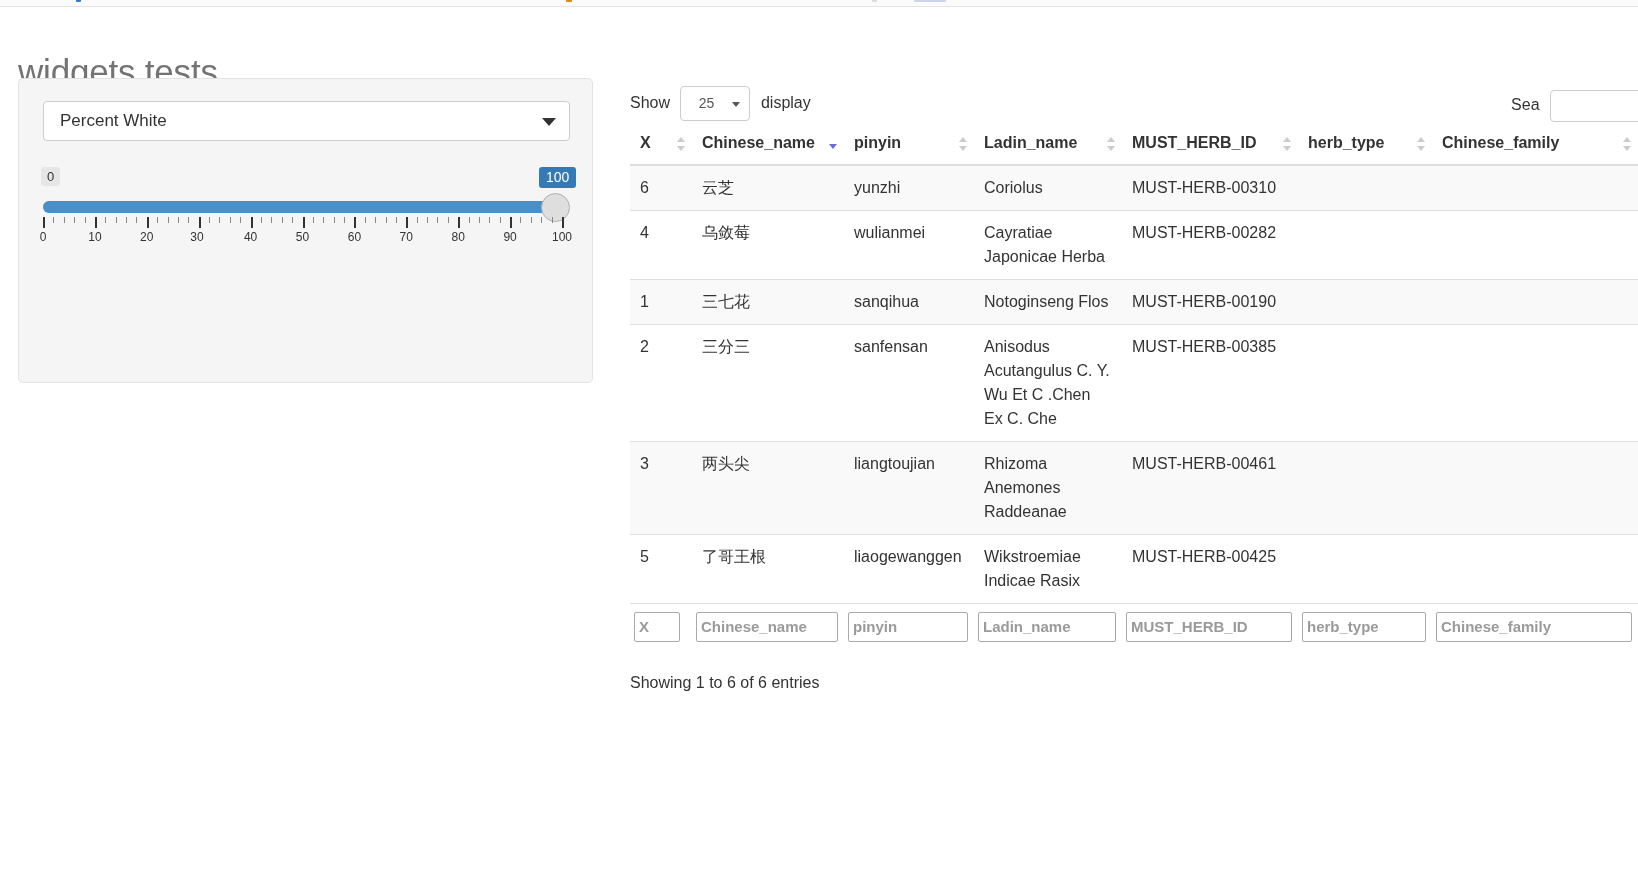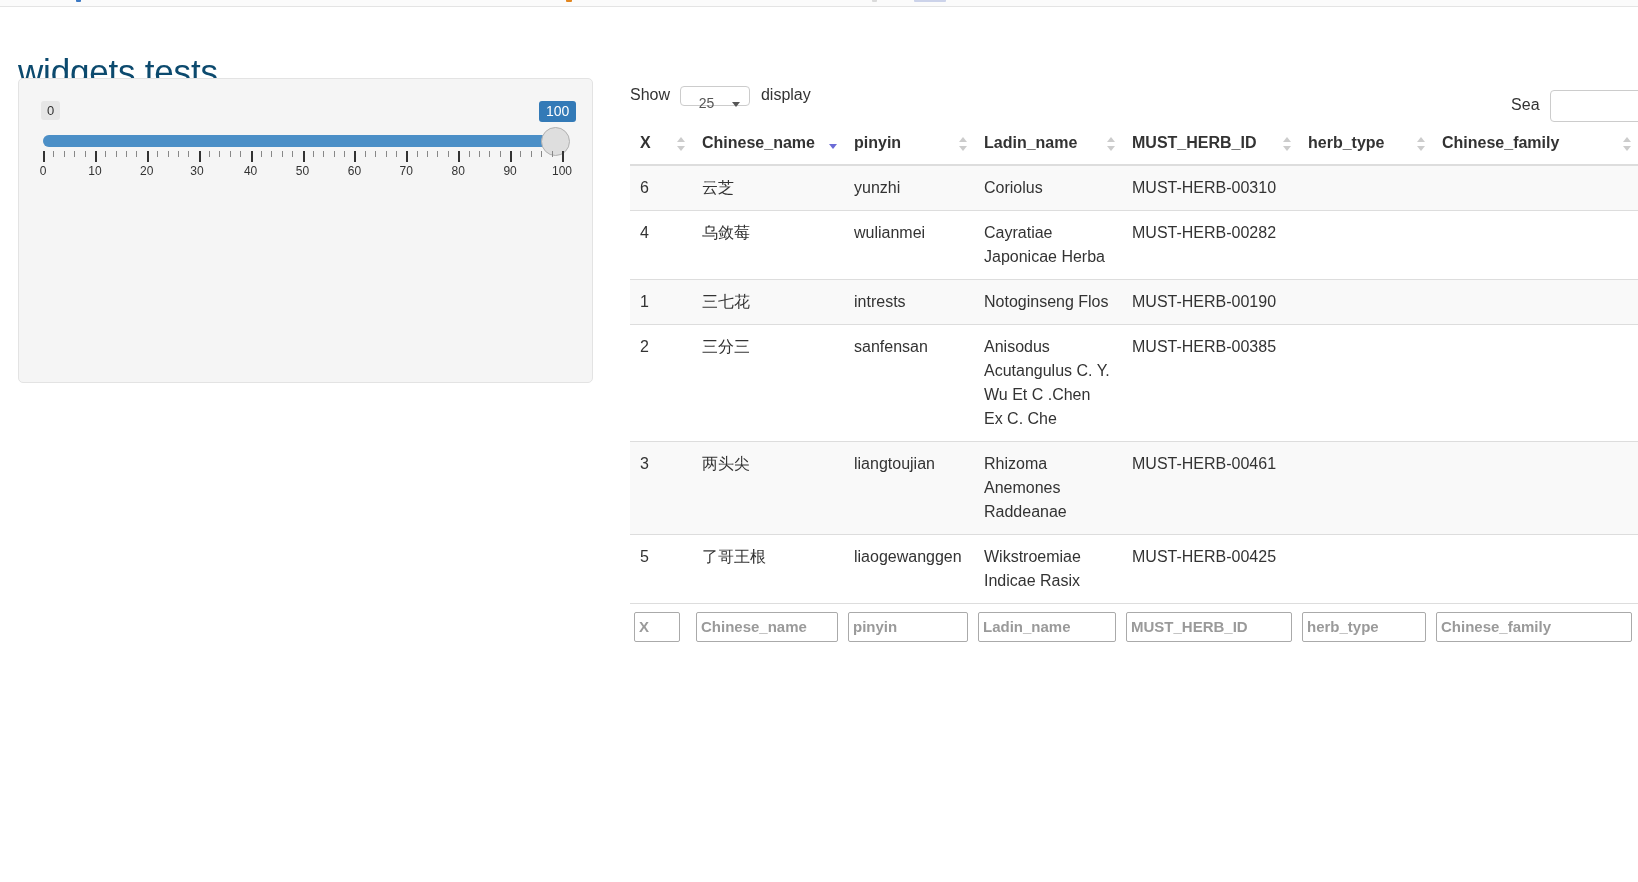--- a/index.html
+++ b/index.html
@@ -43,21 +43,21 @@
     height: 874px;
   }
 
   #page-title {
     position: absolute;
     left: 18px;
     top: 22px;
     font-size: 35px;
     font-weight: 400;
     line-height: 1.1;
-    color: #0c4a6e;
+    color: #737373;
     letter-spacing: -0.2px;
   }
 
   
   #widget-panel {
     position: absolute;
     left: 18px;
     top: 70px;
     width: 575px;
     height: 305px;
@@ -214,21 +214,21 @@
     top: 8px;
     font-size: 16px;
     color: #333333;
     white-space: nowrap;
   }
   .len-select {
     position: relative;
     display: inline-block;
     vertical-align: middle;
     width: 70px;
-    height: 20px;
+    height: 35px;
     margin: 0 6px;
     background: #ffffff;
     border: 1px solid #cccccc;
     border-radius: 4px;
   }
   .len-select .val {
     position: absolute;
     left: 0; right: 18px;
     top: 0;
     line-height: 32px;
@@ -362,20 +362,24 @@
 </div>
 
 <div id="page">
 
   <h1 id="page-title">widgets tests</h1>
 
   <div id="widget-panel">
 
 
 
+    <div class="select-wrap">
+      <div class="select-box">Percent White</div>
+      <span class="select-caret"></span>
+    </div>
 
 
     <div id="slider-block">
       <span class="slider-tip min">0</span>
       <span class="slider-tip max">100</span>
       <div class="slider-rail">
         <div class="slider-fill" style="width:100%"></div>
       </div>
       <div class="slider-handle"></div>
       <div class="slider-ticks">
@@ -520,21 +524,21 @@
             <td class="c-cn">乌敛莓</td>
             <td>wulianmei</td>
             <td>Cayratiae Japonicae Herba</td>
             <td>MUST-HERB-00282</td>
             <td></td>
             <td></td>
           </tr>
           <tr class="odd">
             <td class="c-x">1</td>
             <td class="c-cn">三七花</td>
-            <td>intrests</td>
+            <td>sanqihua</td>
             <td>Notoginseng Flos</td>
             <td>MUST-HERB-00190</td>
             <td></td>
             <td></td>
           </tr>
           <tr class="even">
             <td class="c-x">2</td>
             <td class="c-cn">三分三</td>
             <td>sanfensan</td>
             <td>Anisodus Acutangulus C. Y. Wu Et C .Chen Ex C. Che</td>
@@ -581,14 +585,15 @@
             <td>
               <div class="filter-input">herb_type</div>
             </td>
             <td>
               <div class="filter-input">Chinese_family</div>
             </td>
           </tr>
       </tfoot>
     </table>
 
+    <div id="table-info">Showing 1 to 6 of 6 entries</div>
   </div>
 </div>
 
 </body></html>

